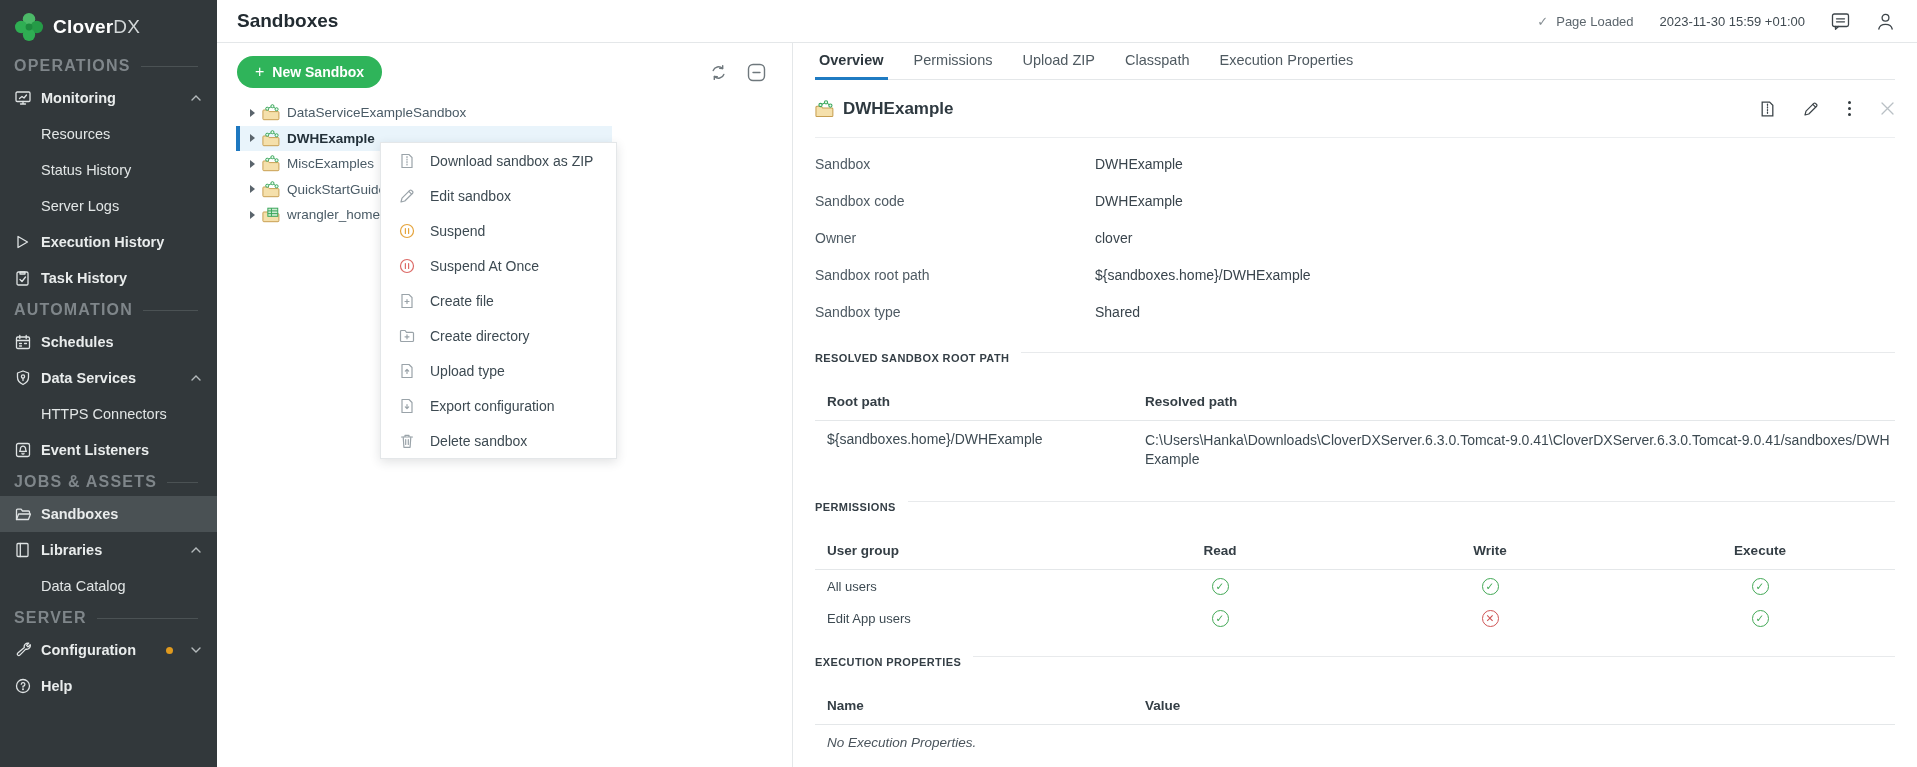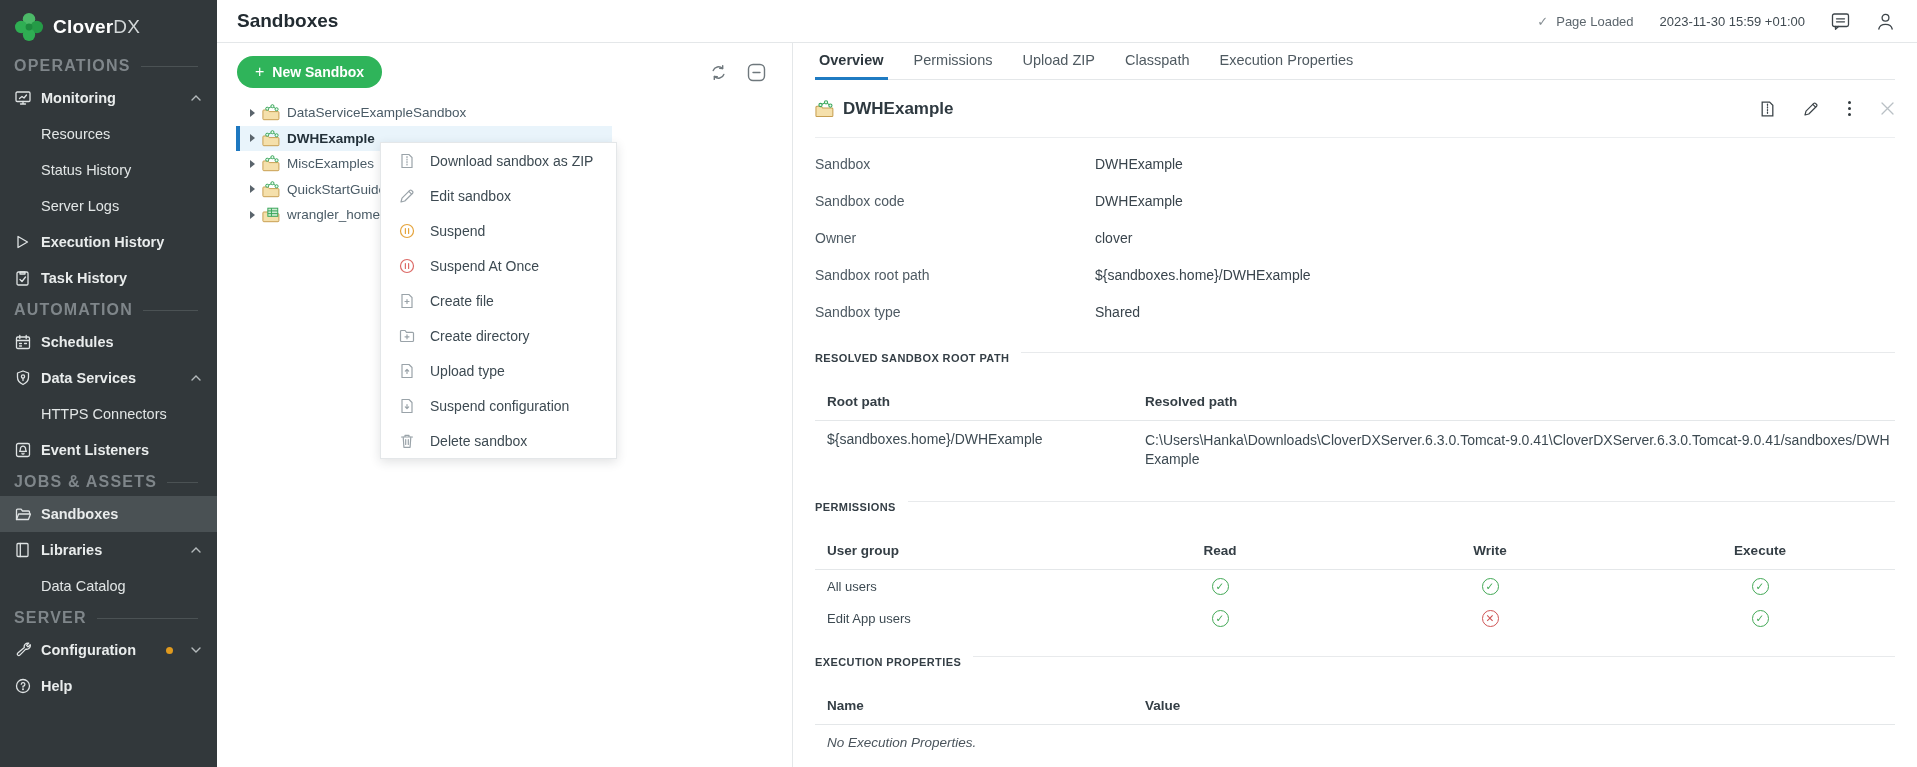--- a/index.html
+++ b/index.html
@@ -457,21 +457,21 @@
             </span>
             <span>Upload type</span>
           </div>
           <div class="ctx-item">
             <span class="ctx-ico">
               <svg width="16" height="16" viewBox="0 0 16 16" fill="none" stroke="currentColor" stroke-width="1.2" stroke-linecap="round" stroke-linejoin="round">
                   <path d="M3 1.5h7l3 3v10H3z"></path>
                   <path d="M8 6.5v4M6.3 8.8L8 10.5l1.7-1.7"></path>
                 </svg>
             </span>
-            <span>Suspend configuration</span>
+            <span>Export configuration</span>
           </div>
           <div class="ctx-item">
             <span class="ctx-ico">
               <svg width="16" height="16" viewBox="0 0 16 16" fill="none" stroke="currentColor" stroke-width="1.2" stroke-linecap="round" stroke-linejoin="round">
                   <path d="M2.5 4h11M6 4V2.3h4V4"></path>
                   <path d="M4.2 4l.7 10.3h6.2L11.8 4"></path>
                   <path d="M6.7 6.5v5M9.3 6.5v5"></path>
                 </svg>
             </span>
             <span>Delete sandbox</span>

